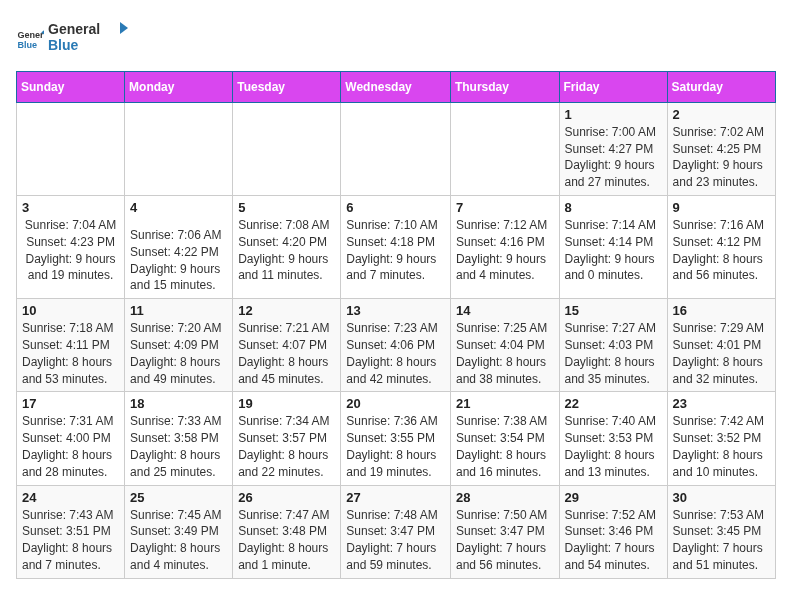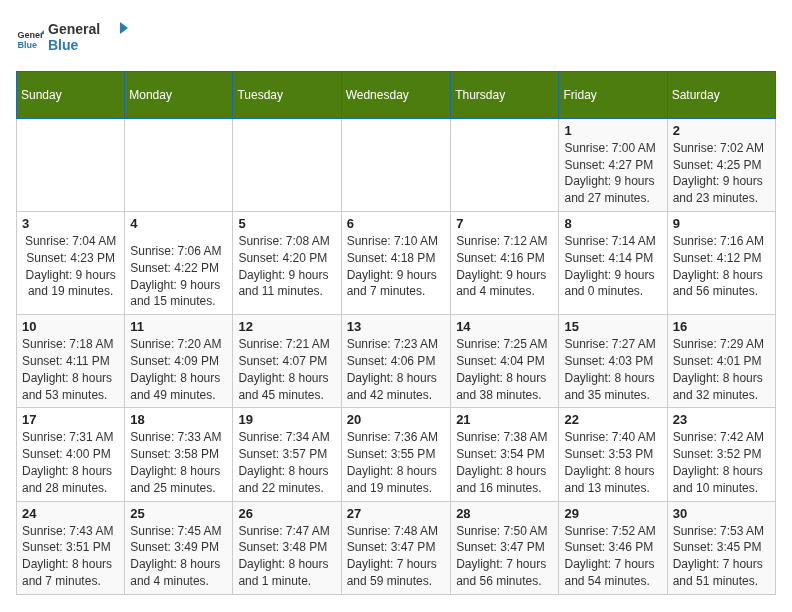--- a/index.html
+++ b/index.html
@@ -40,25 +40,25 @@
     }
     .location-title {
       font-size: 16px;
       color: #444;
     }
     table {
       width: 100%;
       border-collapse: collapse;
     }
     thead tr th {
-      background-color: #4d7c0f;
+      background-color: #d946ef;
       color: #fff;
       font-size: 12px;
-      font-weight: normal;
-      padding: 16px 4px;
+      font-weight: bold;
+      padding: 8px 4px;
       text-align: left;
       border: 1px solid #1a6aa5;
     }
     tbody tr td {
       vertical-align: top;
       border: 1px solid #ccc;
       padding: 4px 5px;
       width: 113px;
       min-height: 70px;
       font-size: 10px;

